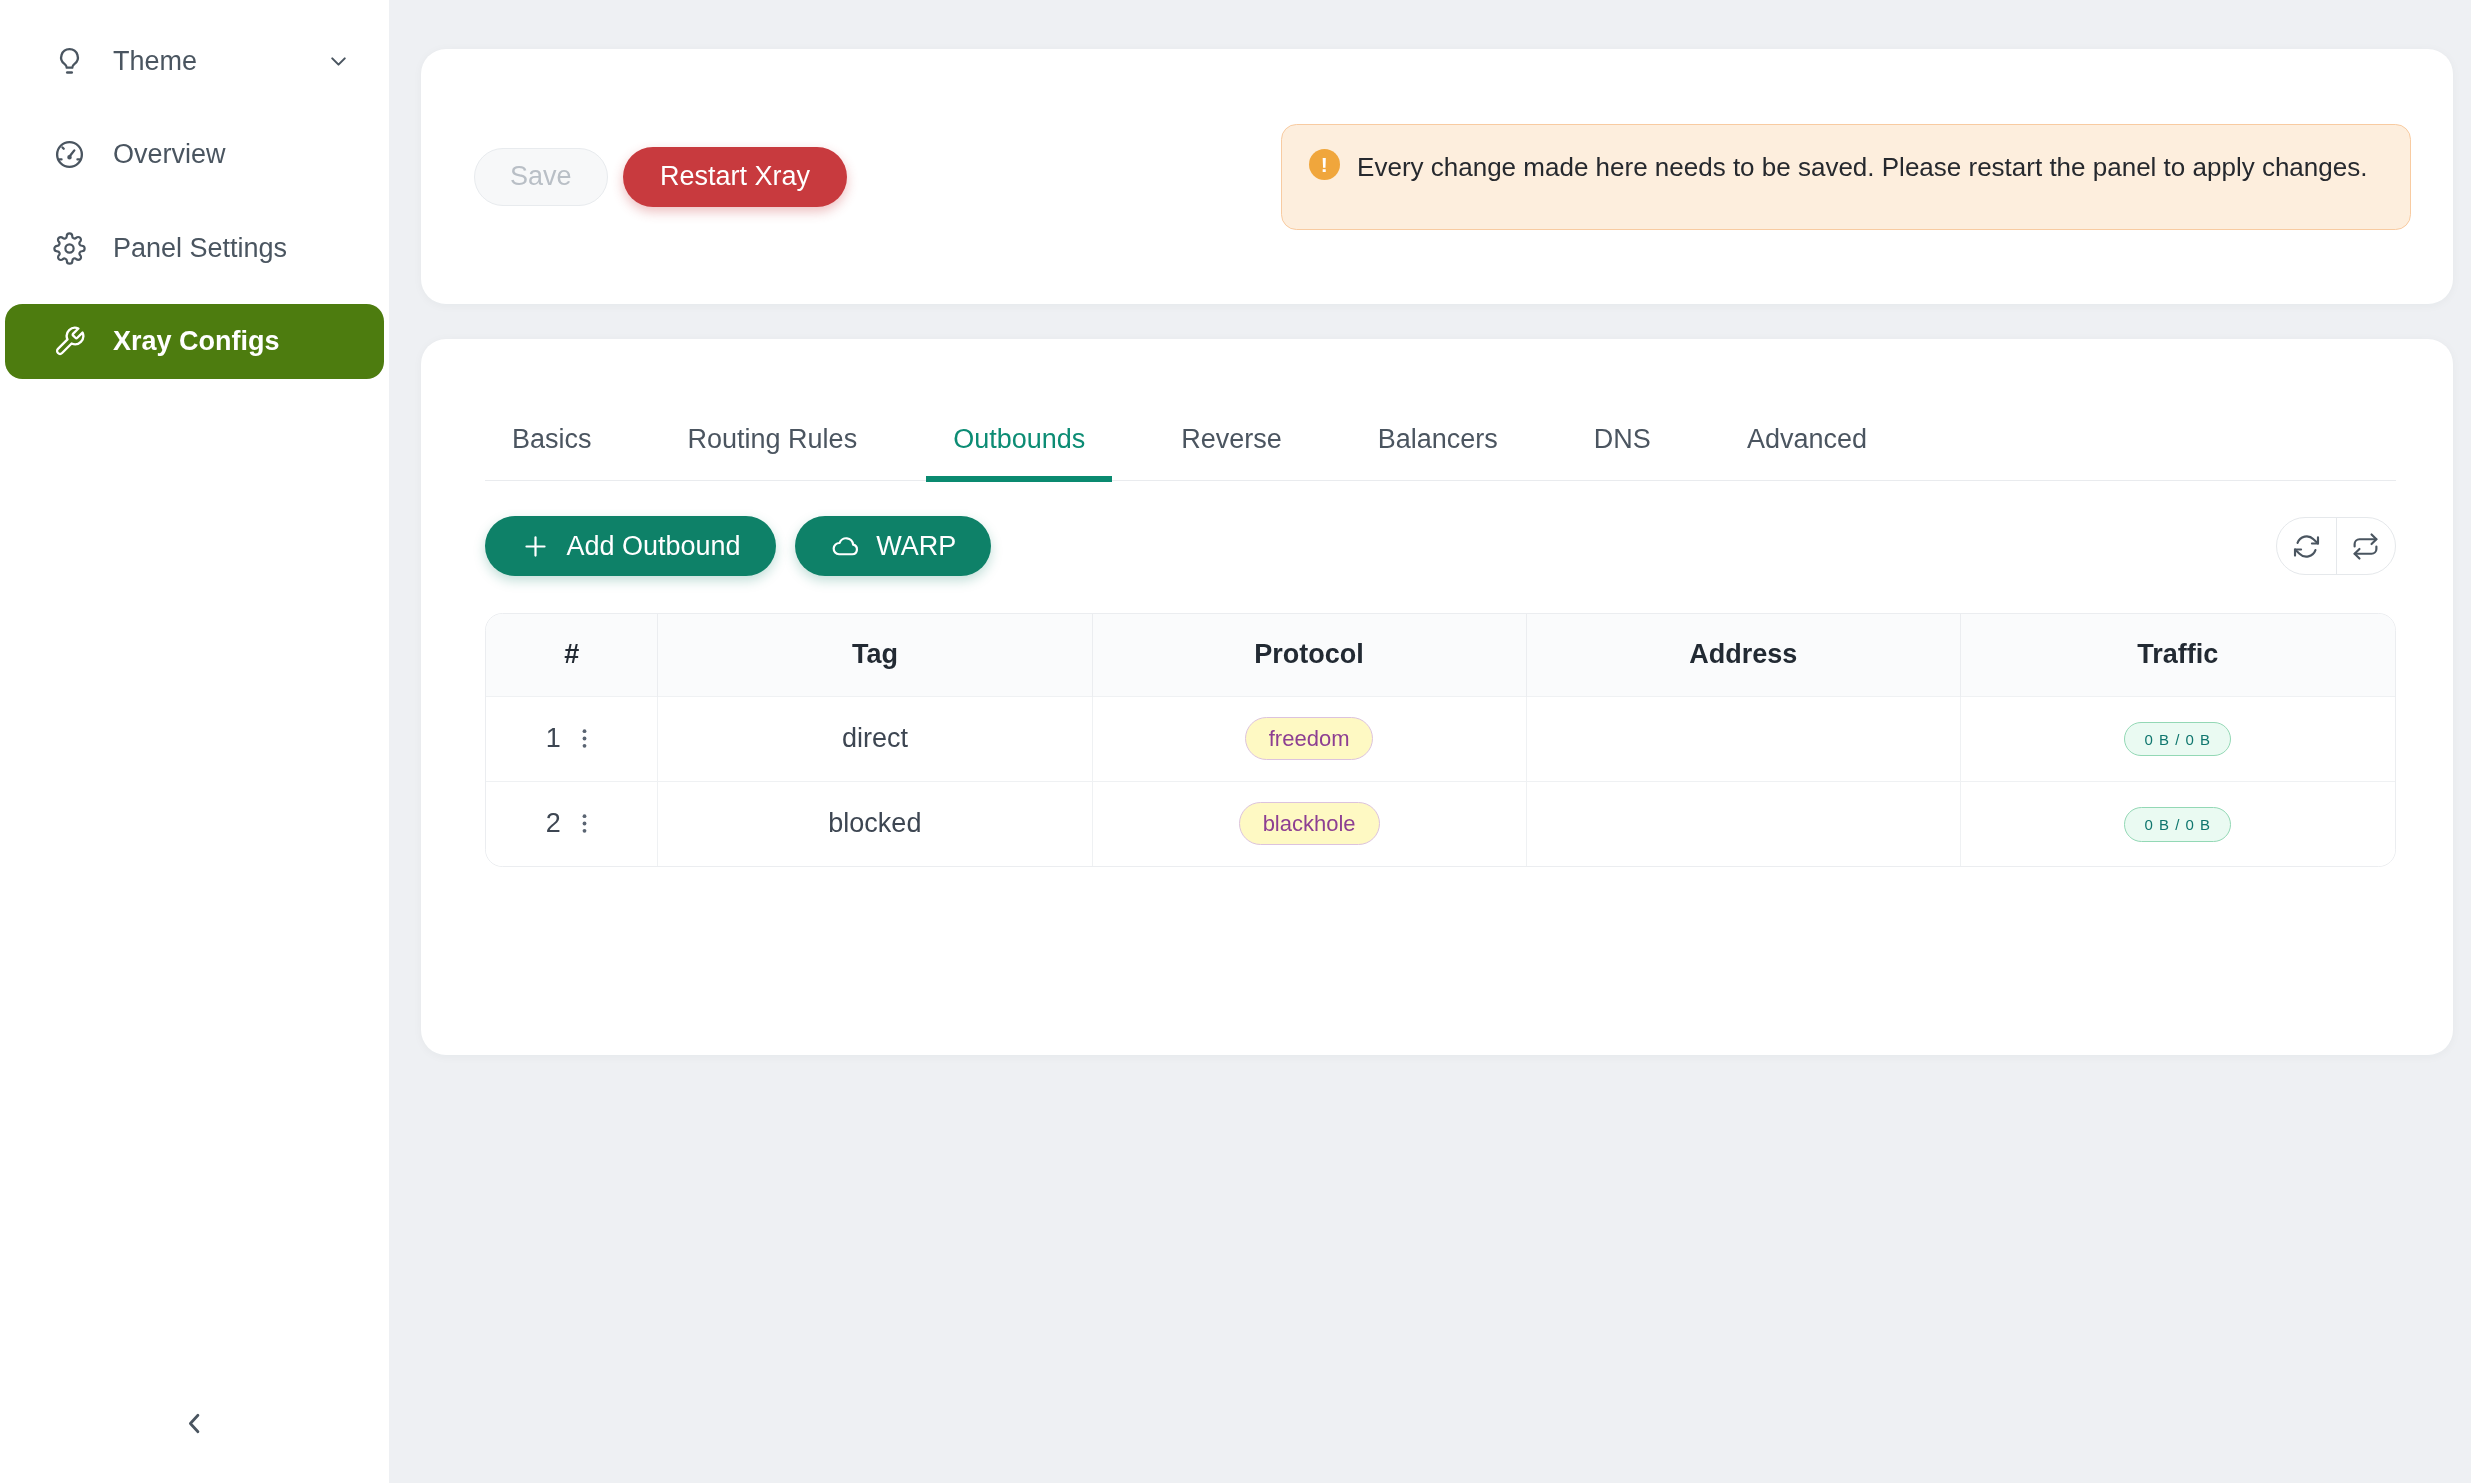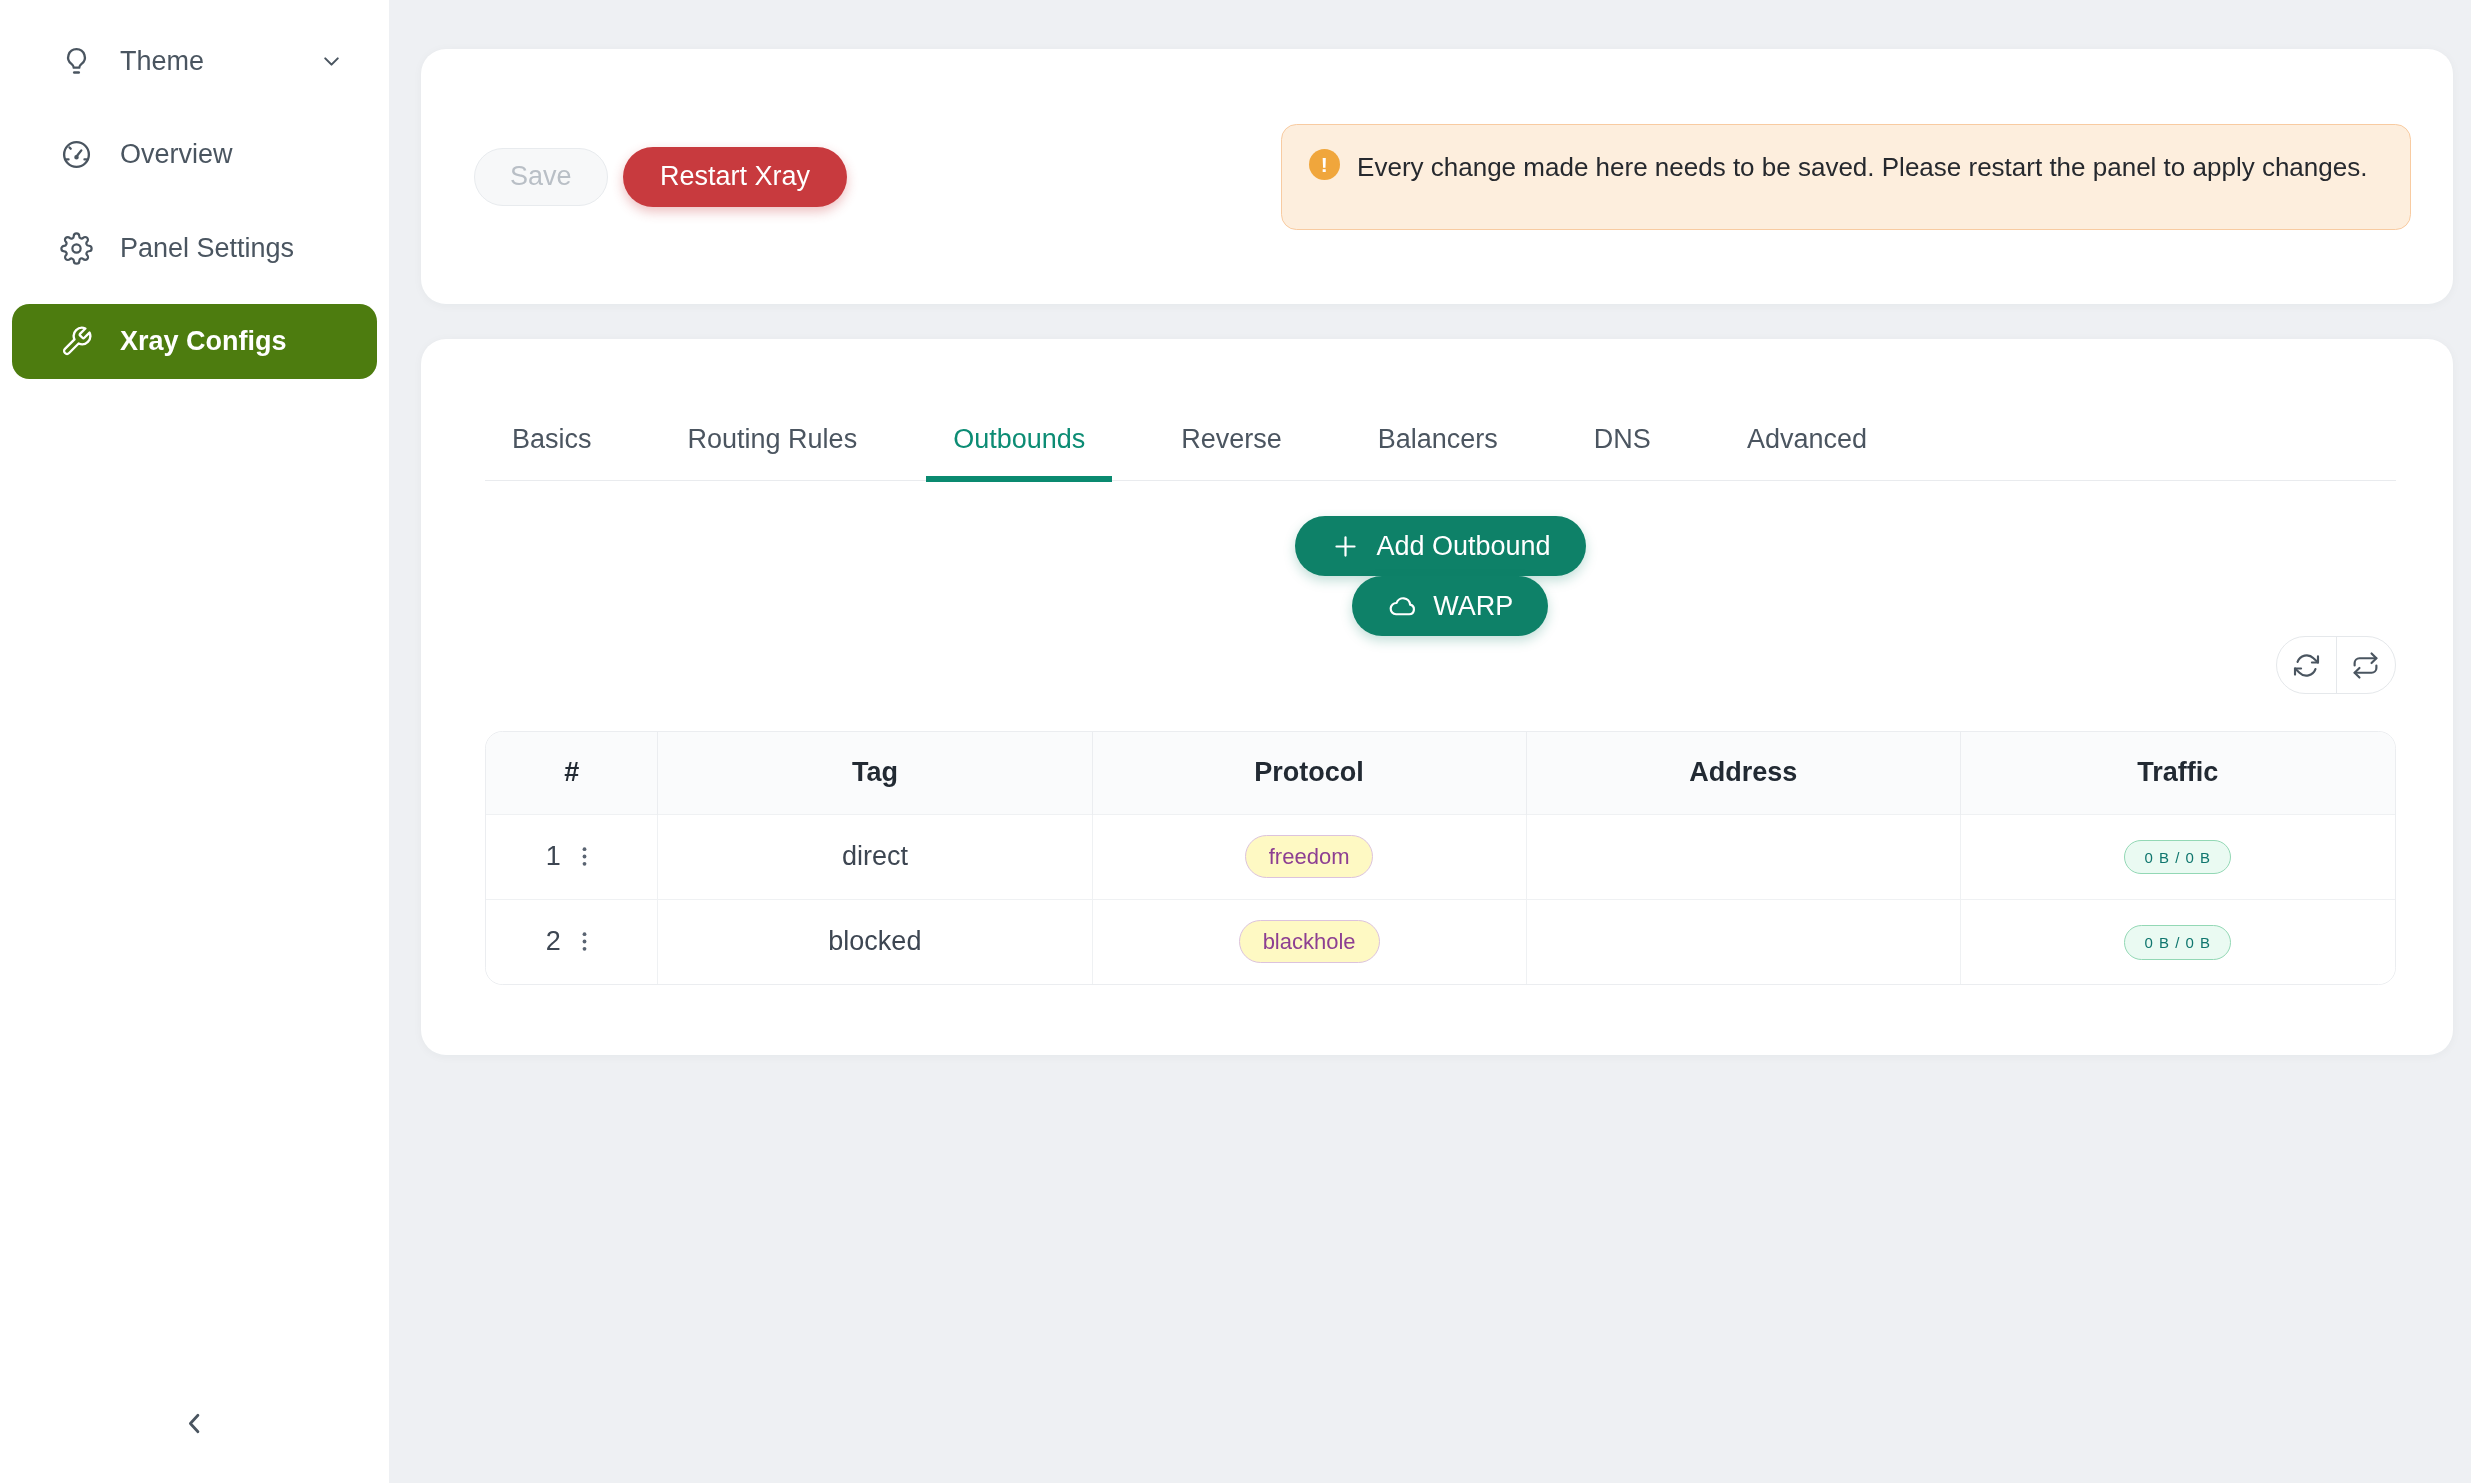--- a/index.html
+++ b/index.html
@@ -11,21 +11,21 @@
     color: #3d4652;
     display: flex;
     overflow: hidden;
   }
 
   
   .sidebar {
     width: 389px; min-width: 389px; height: 100%;
     background: #ffffff;
     display: flex; flex-direction: column;
-    padding: 24px 12px 29px;
+    padding: 24px 5px 29px;
   }
   .nav-item {
     display: flex; align-items: center;
     height: 75px; margin-bottom: 18.3px;
     padding: 0 33px 0 48px;
     border-radius: 17.4px;
     font-size: 27px; color: #4a5560;
     cursor: pointer;
     user-select: none;
   }
@@ -93,21 +93,21 @@
   .tab {
     padding: 0 27px 25px; font-size: 27px; color: #4b5560;
     cursor: pointer; position: relative; white-space: nowrap;
   }
   .tab.active { color: #0c8c74; }
   .tab.active::after {
     content: ""; position: absolute; left: 0; right: 0; bottom: -1.9px;
     height: 5.8px; background: #0a8a70;
   }
 
-  .toolbar { display: flex; align-items: center; margin-top: 35px; flex-direction: column; }
+  .toolbar { display: flex; align-items: center; margin-top: 35px; }
   .btn-teal {
     height: 60px; border-radius: 30px;
     background: #0e8168; border: none; color: #fff; font-size: 27px;
     display: inline-flex; align-items: center; gap: 15.4px;
     padding: 0 35px;
     box-shadow: 0 4.8px 11.6px rgba(14,129,104,0.25);
   }
   .btn-teal + .btn-teal { margin-left: 19.3px; }
   .btn-teal svg { width: 31px; height: 31px; }
   .icon-group {

